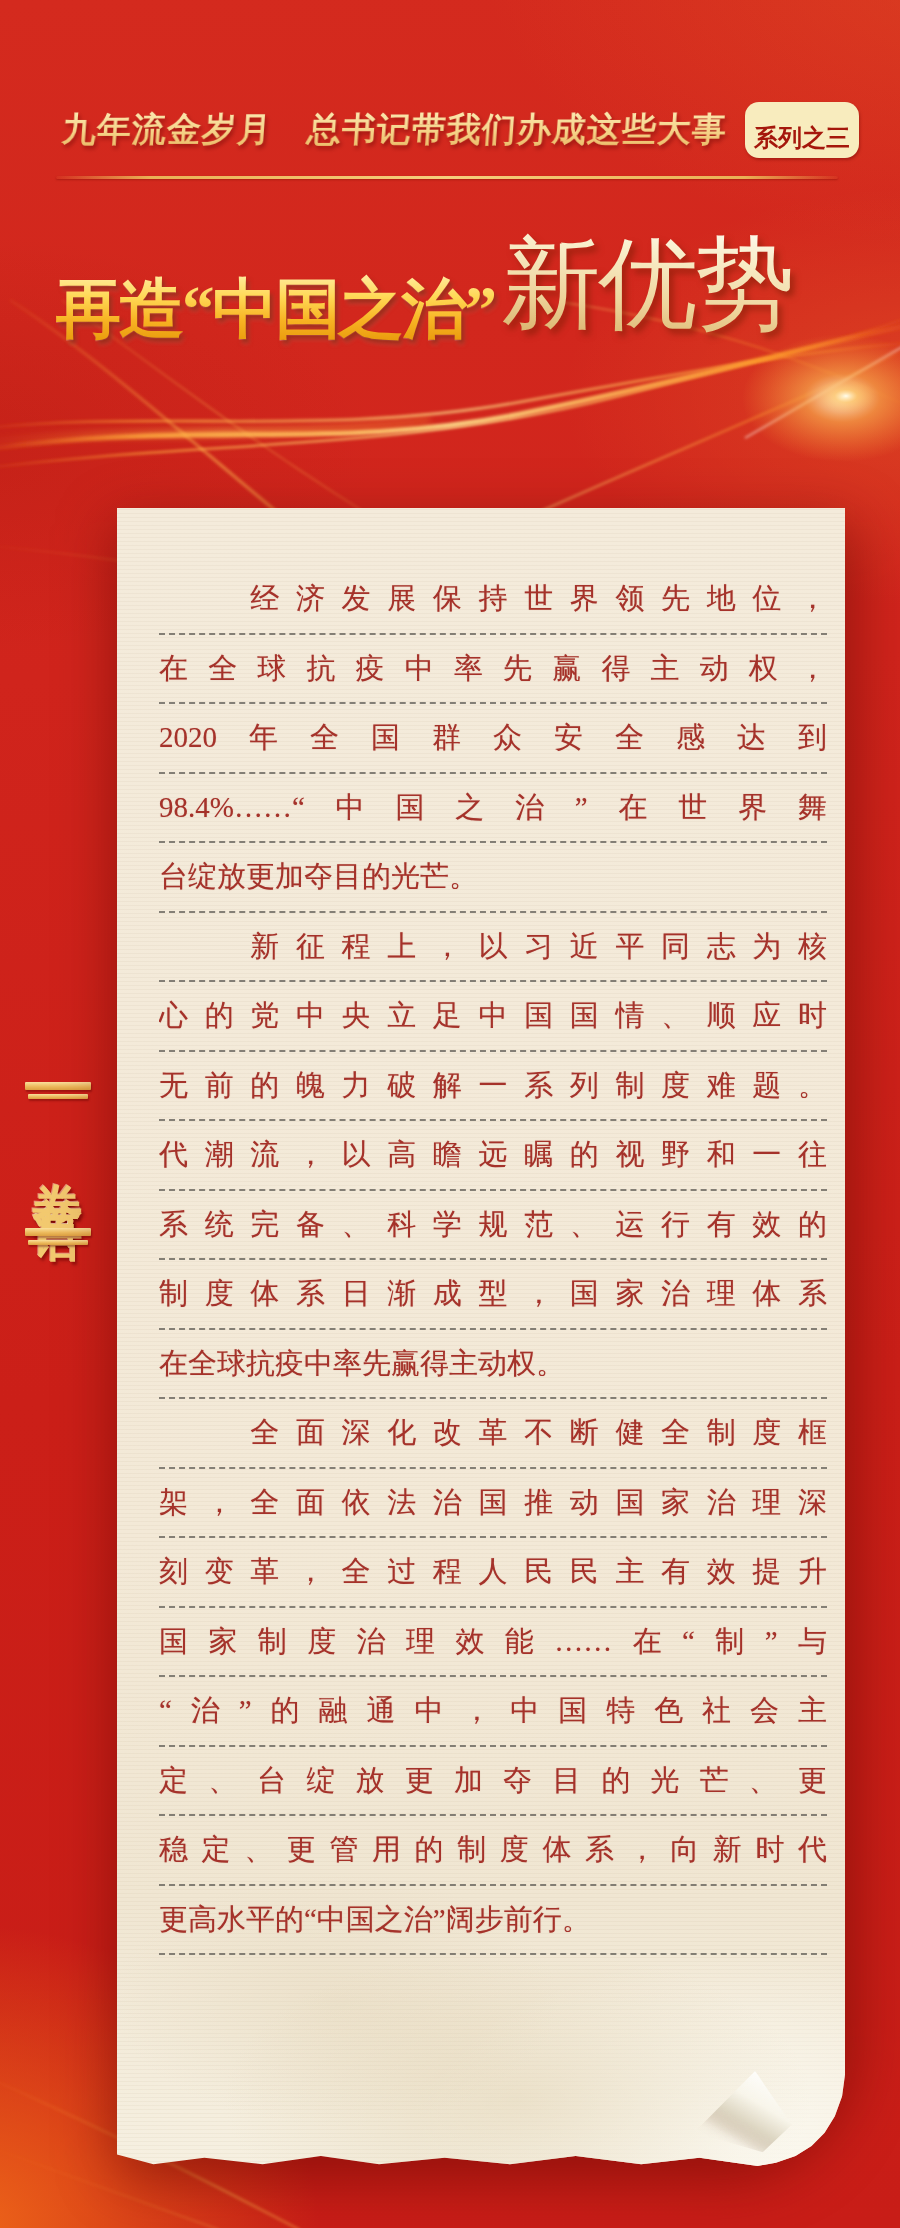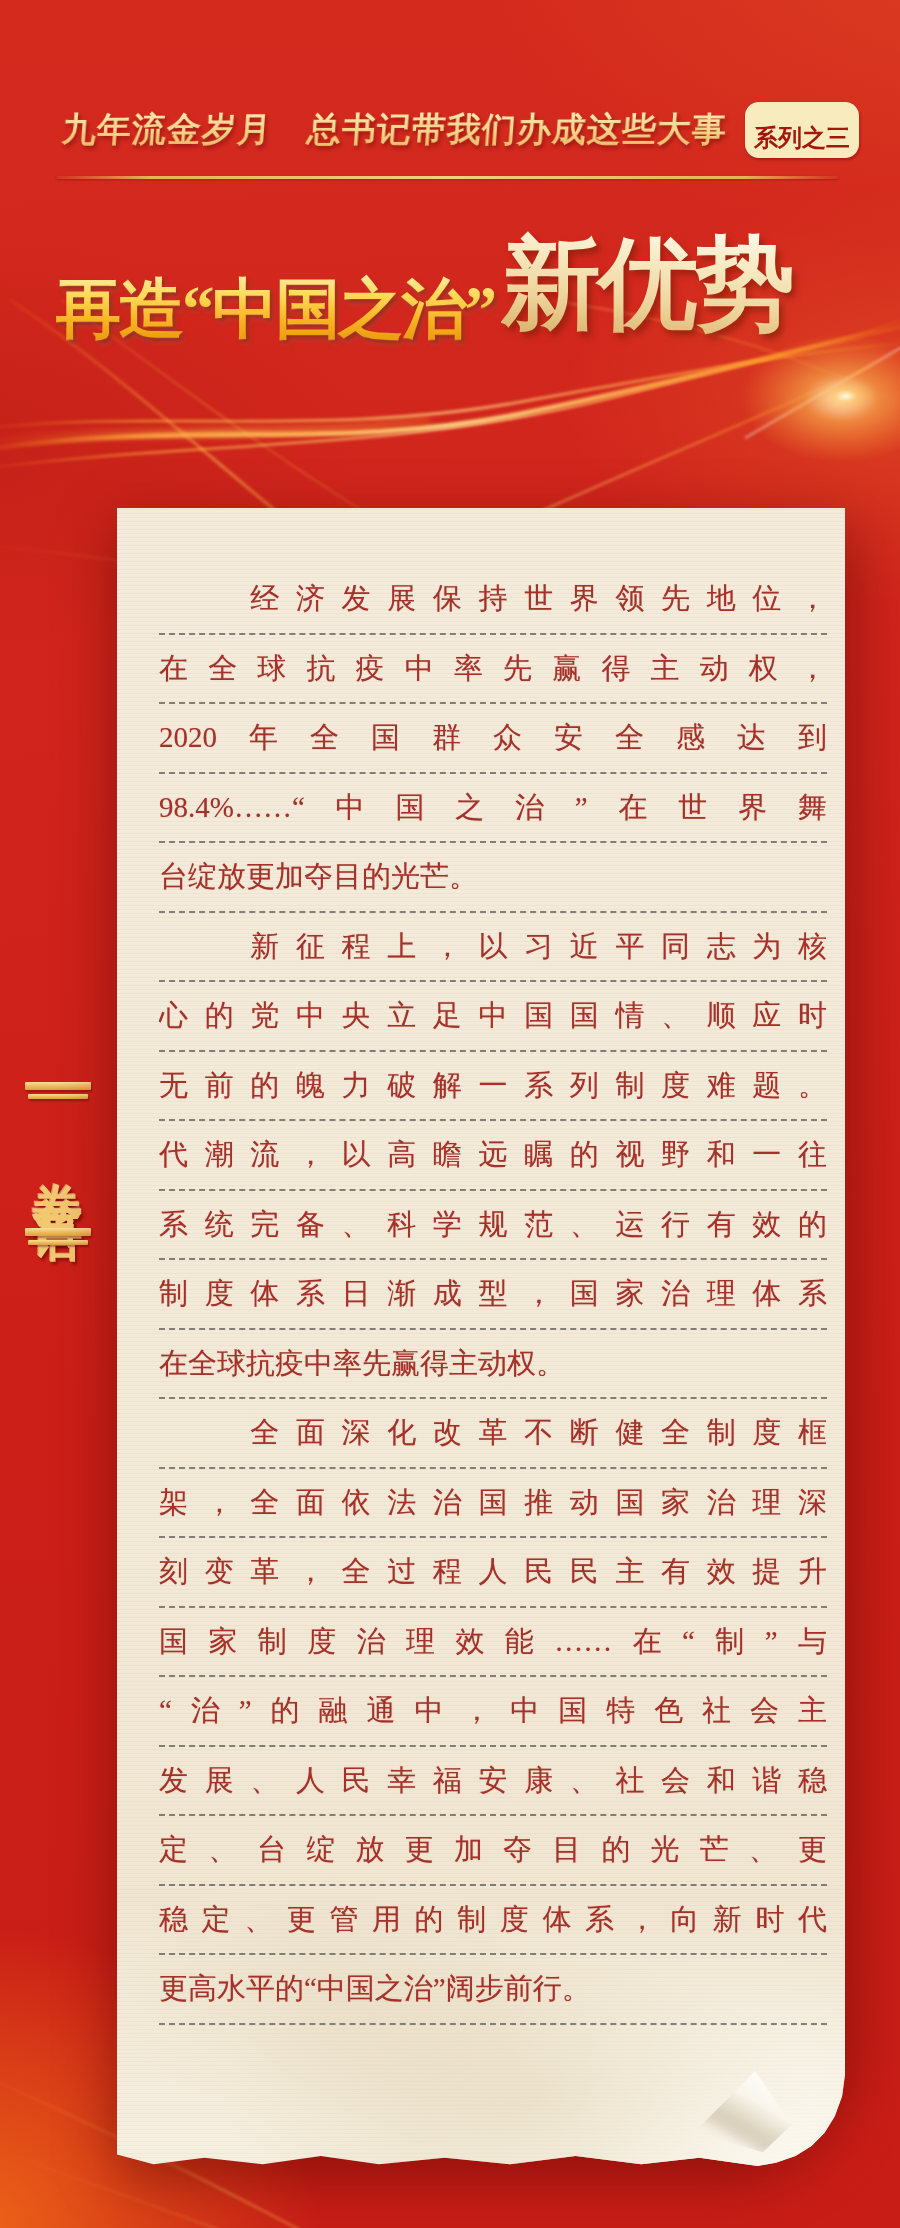--- a/index.html
+++ b/index.html
@@ -39,21 +39,21 @@
     position:absolute;left:46px;top:208px;width:830px;margin:10px;
     display:flex;align-items:flex-end;white-space:nowrap;
   }
   .title-part1{
     font-size:65px;font-weight:bold;letter-spacing:-2px;
     background:linear-gradient(180deg,#fff0b2 4%,#ffd856 36%,#f8b424 62%,#e18d00 100%);
     -webkit-background-clip:text;background-clip:text;color:transparent;
     filter:drop-shadow(3px 4px 2px rgba(110,25,0,.55)) drop-shadow(0 1px 0 rgba(255,255,255,.25));
   }
   .title-part2{
-    font-size:100px;font-weight:bold;letter-spacing:-3px;margin-left:6px;
+    font-size:100px;font-weight:normal;letter-spacing:-3px;margin-left:6px;
     background:linear-gradient(185deg,#ffffff 0%,#f9eecb 28%,#eed49b 62%,#cfa255 100%);
     -webkit-background-clip:text;background-clip:text;color:transparent;
     filter:drop-shadow(4px 5px 3px rgba(110,25,0,.5));
   }
   
   .streaks{position:absolute;inset:0;pointer-events:none;}
   
   .ribbon{position:absolute;left:24px;top:1082px;width:68px;display:flex;flex-direction:column;align-items:center;}
   .bar{background:linear-gradient(180deg,#fae09c 0%,#edbb5e 55%,#dda041 100%);box-shadow:1px 2px 2px rgba(90,0,0,.4);border-radius:1px;}
   .bar-a{width:66px;height:8px;}
@@ -188,21 +188,20 @@
         <div class="line">无前的魄力破解一系列制度难题。</div>
         <div class="line">代潮流，以高瞻远瞩的视野和一往</div>
         <div class="line">系统完备、科学规范、运行有效的</div>
         <div class="line">制度体系日渐成型，国家治理体系</div>
         <div class="line para-end">在全球抗疫中率先赢得主动权。</div>
         <div class="line">　　全面深化改革不断健全制度框</div>
         <div class="line">架，全面依法治国推动国家治理深</div>
         <div class="line">刻变革，全过程人民民主有效提升</div>
         <div class="line">国家制度治理效能……在“制”与</div>
         <div class="line">“治”的融通中，中国特色社会主</div>
-        <div class="line">发展、人民幸福安康、社会和谐稳</div>
         <div class="line">定、台绽放更加夺目的光芒、更</div>
         <div class="line">稳定、更管用的制度体系，向新时代</div>
         <div class="line para-end">更高水平的“中国之治”阔步前行。</div>
       </div>
     </div>
     <div class="curl"></div>
   </div>
 
 </div>
 

